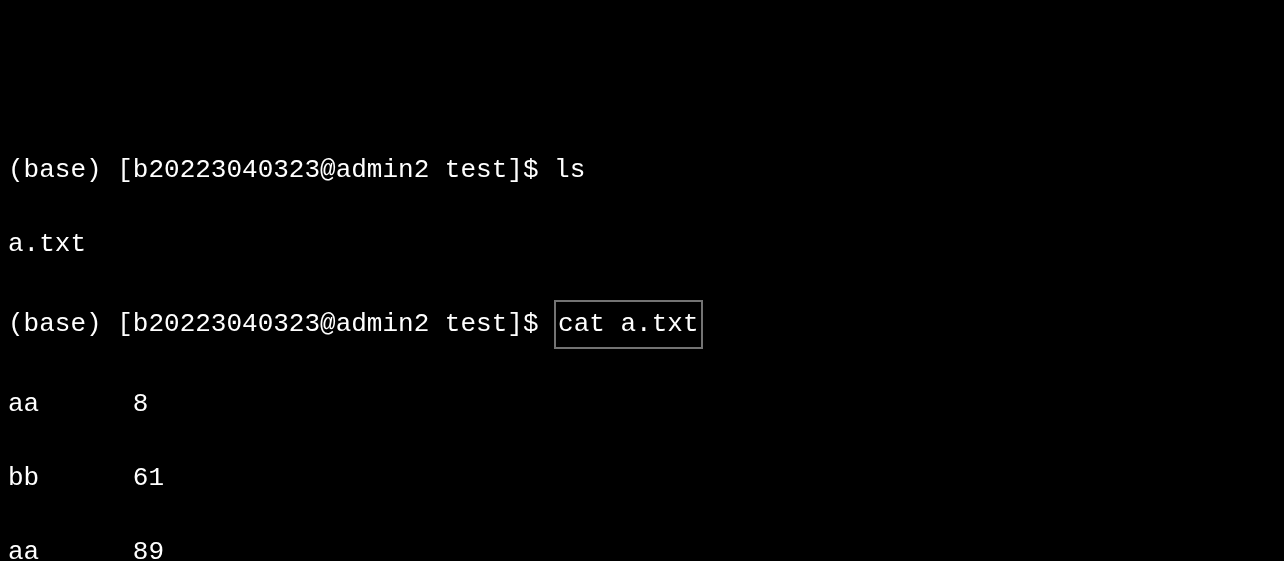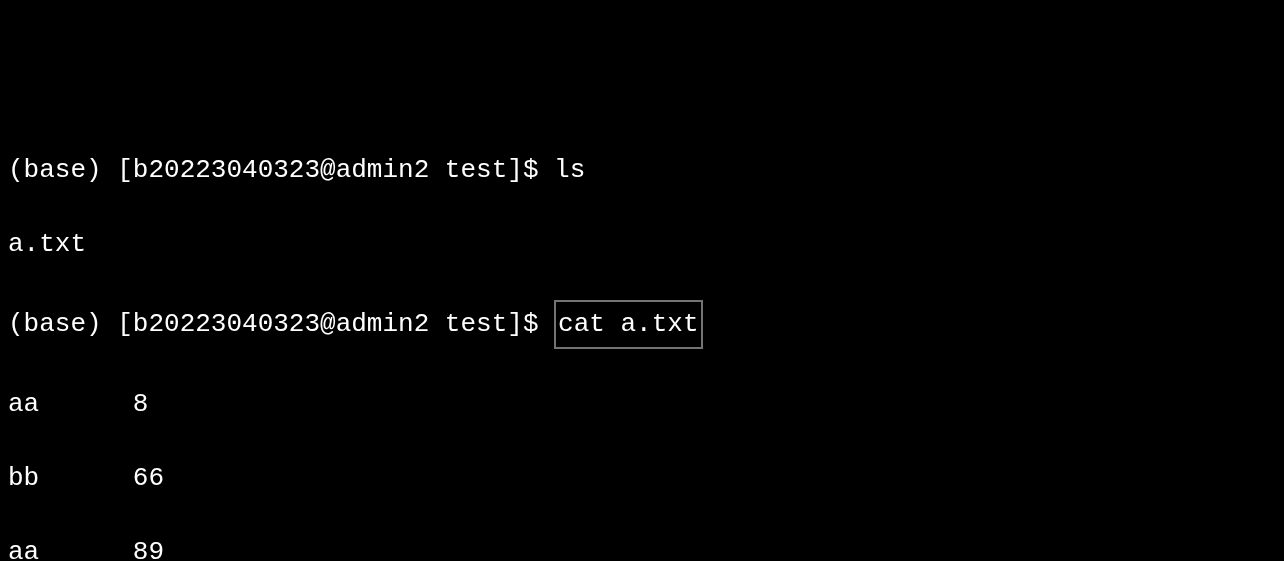--- a/index.html
+++ b/index.html
@@ -31,21 +31,21 @@
   </style>
 </head>
 <body>
 
 
 
 <span class="line"><span>(base) [b20223040323@admin2 test]$ </span><span>ls</span></span>
 <span class="line">a.txt</span>
 <span class="line"><span>(base) [b20223040323@admin2 test]$ </span><span class="hl">cat a.txt</span></span>
 <span class="line"><span>aa</span>      <span>8</span></span>
-<span class="line"><span>bb</span>      <span>66</span></span>
+<span class="line"><span>bb</span>      <span>61</span></span>
 <span class="line"><span>aa</span>      <span>89</span></span>
 
 
 
 
 
 
 
 
 

